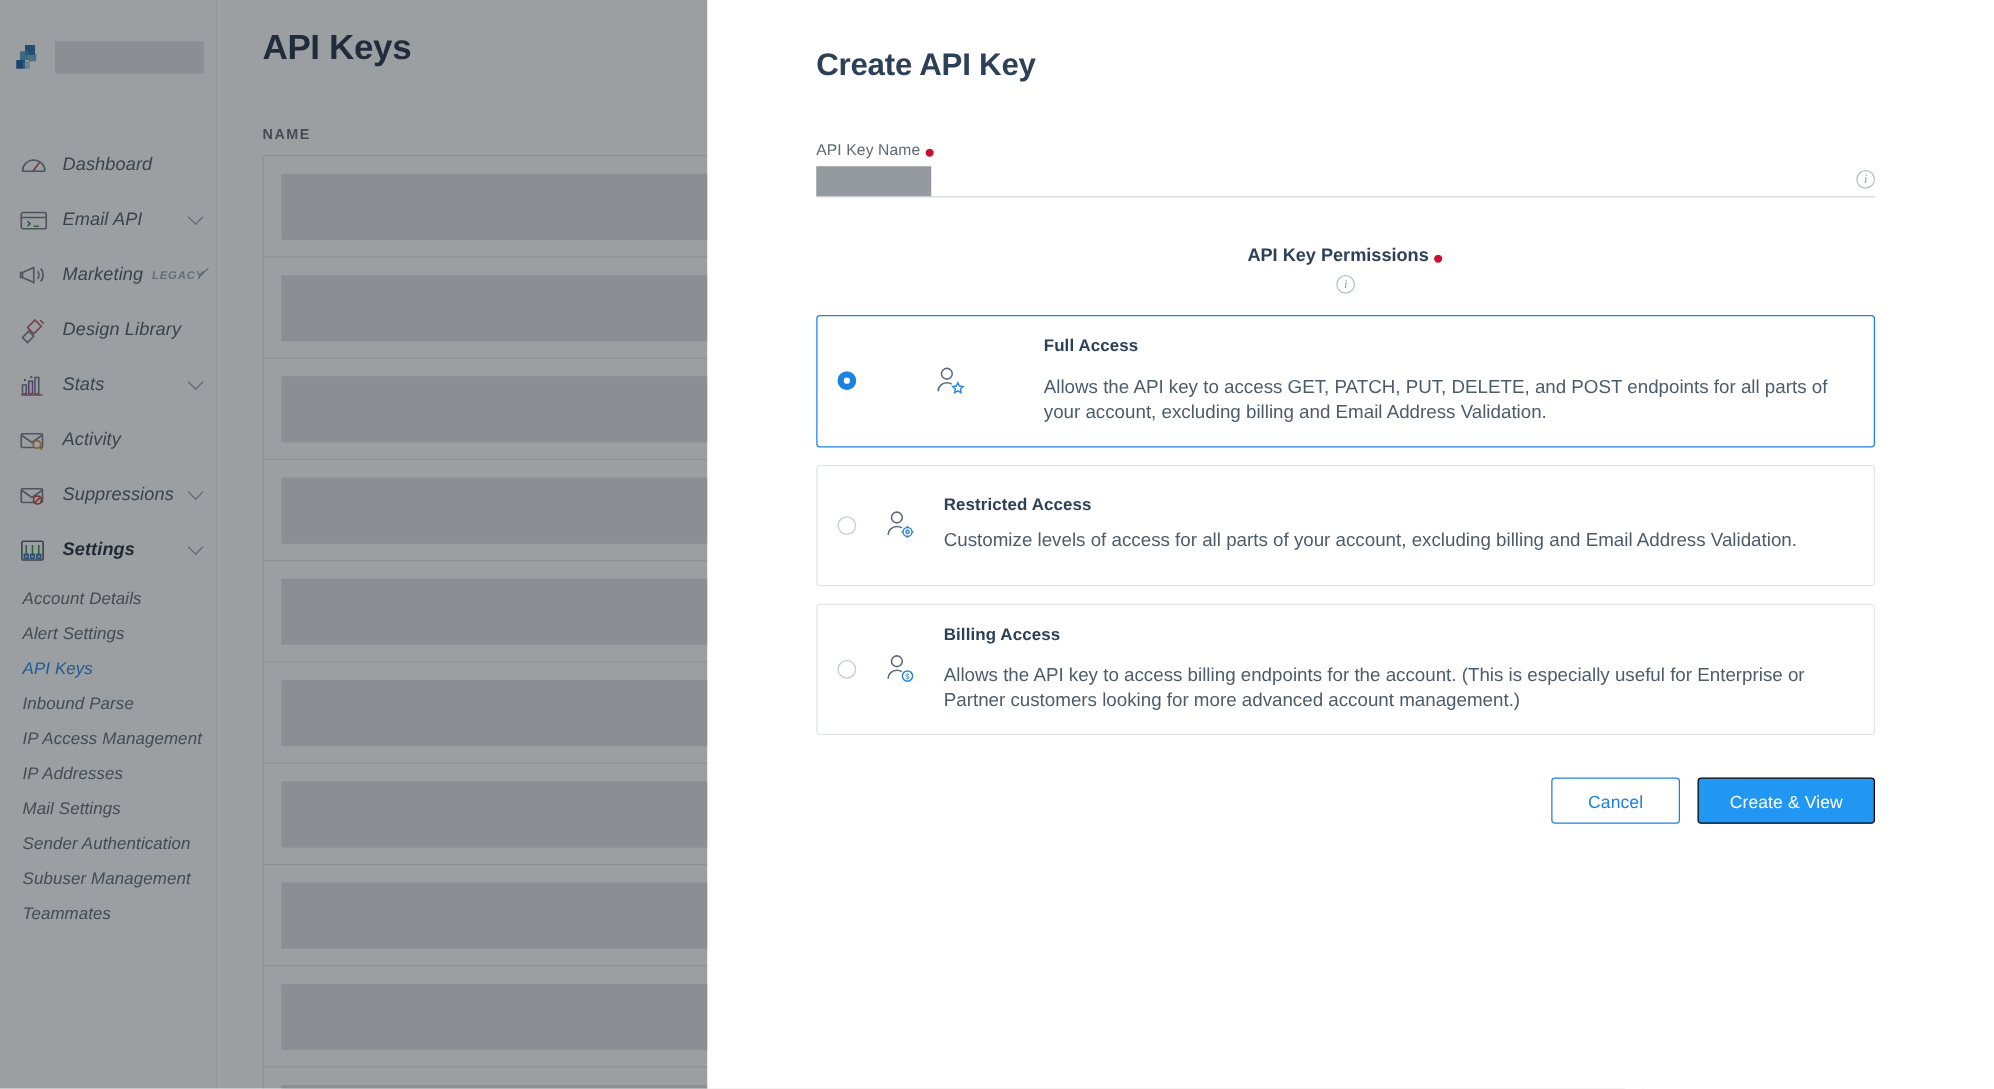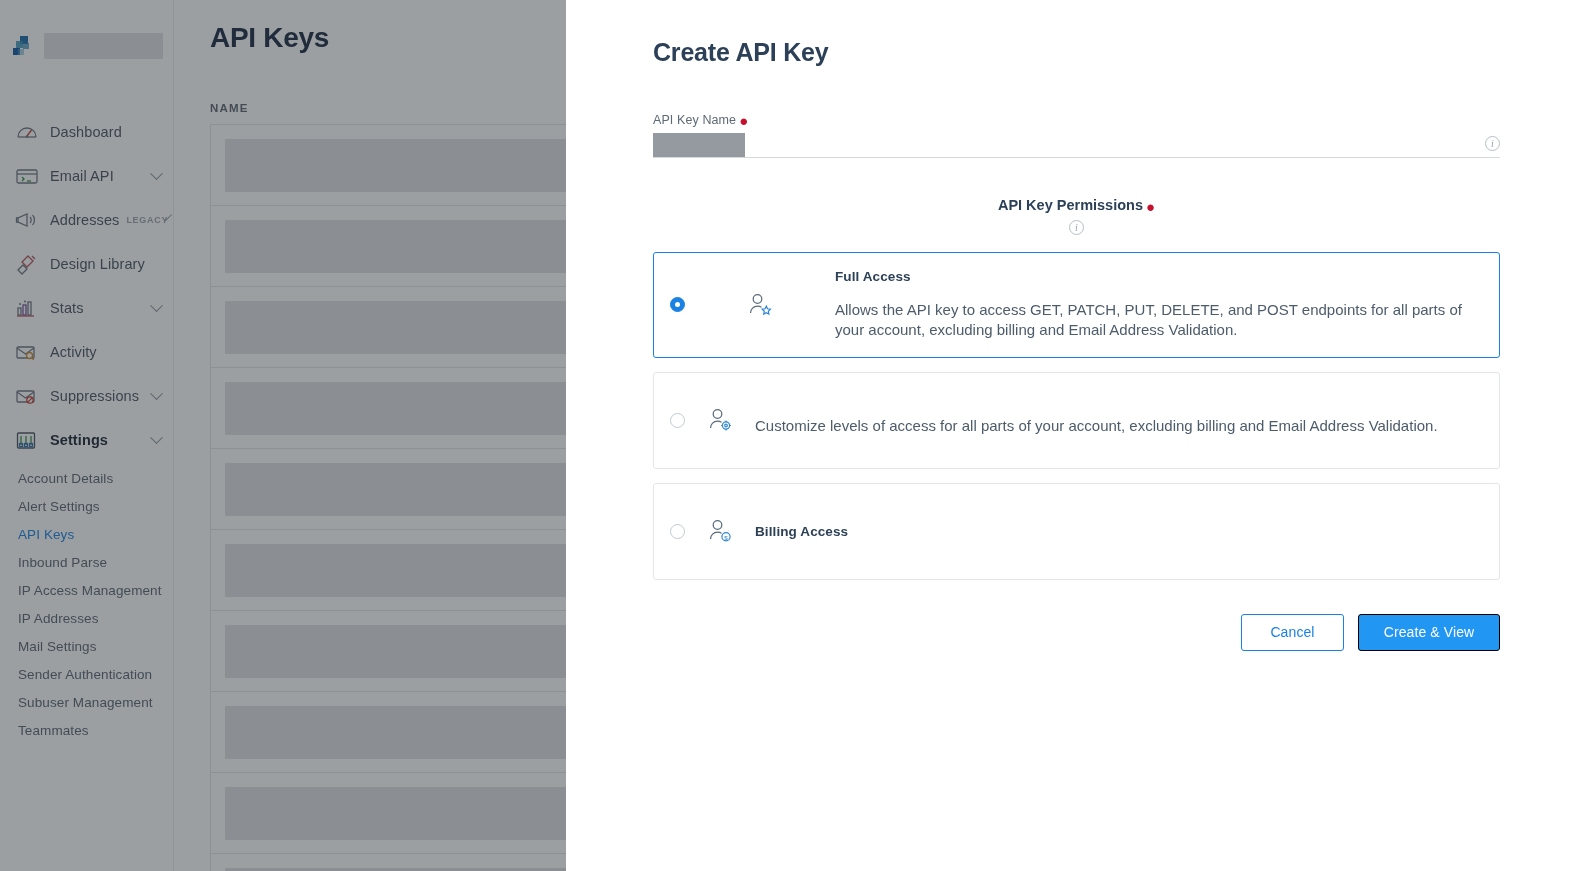--- a/index.html
+++ b/index.html
@@ -15,21 +15,21 @@
   .bg-layer { position: absolute; inset: 0; background: #fff; }
 
   .sidebar {
     position: absolute; left: 0; top: 0; width: 174px; height: 871px;
     background: #fff; border-right: 1px solid #e8eaec;
   }
   .logo-row { display: flex; align-items: center; height: 44px; margin-top: 24px; padding-left: 12px; }
   .logo-mosaic { width: 24px; height: 24px; position: relative; flex: 0 0 auto; }
   .logo-redact { width: 119px; height: 26px; background: #dfe1e3; margin-left: 8px; border-radius: 1px; }
 
-  .nav { margin-top: 42px; }
+  .nav { margin-top: 42px; font-style: italic; }
   .nav-item {
     display: flex; align-items: center; height: 44px;
     padding-left: 14px; padding-right: 12px; position: relative;
     cursor: pointer;
   }
   .nav-ico { width: 26px; height: 24px; flex: 0 0 26px; margin-right: 10px; position: relative; }
   .nav-label { font-size: 14.5px; color: #4a5561; letter-spacing: .1px; white-space: nowrap; }
   .nav-item.active .nav-label { color: #1a2633; font-weight: 600; }
   .badge-legacy {
     font-size: 9px; font-weight: 700; letter-spacing: .7px;
@@ -174,21 +174,21 @@
 
         <div class="nav-item">
           <span class="nav-ico">
             <svg width="26" height="24" viewBox="0 0 26 24" fill="none" stroke="#6c7680" stroke-width="1.3">
               <path d="M4 10v4l9 4V6l-9 4z"></path>
                 <path d="M4 10H2.5v4H4"></path>
               <path d="M16 9c1.5 1 1.5 5 0 6"></path>
                 <path d="M18.5 7c2.5 1.8 2.5 8.2 0 10"></path>
             </svg>
           </span>
-          <span class="nav-label">Addresses</span>
+          <span class="nav-label">Marketing</span>
           <span class="badge-legacy">LEGACY</span>
           <span class="chev"></span>
         </div>
 
         <div class="nav-item">
           <span class="nav-ico">
             <svg width="26" height="24" viewBox="0 0 26 24" fill="none" stroke="#6c7680" stroke-width="1.3">
               <path d="M4 18l5-5 4 4-5 5-4-4z"></path>
               <path d="M14 4l5 5-6 6-5-5 6-6z" stroke="#b5535a"></path>
               <path d="M18 4l3 3" stroke="#b5535a"></path>
@@ -349,36 +349,38 @@
           <span class="opt-ico">
             <svg width="28" height="28" viewBox="0 0 28 28" fill="none" stroke="#5b6b7c" stroke-width="1.25">
               <circle cx="12.5" cy="8" r="4.3"></circle>
               <path d="M5.5 22c0-4 3.2-6.8 7-6.8 1.5 0 2.9.42 4 1.15"></path>
               <circle cx="21" cy="19.5" r="3.6" stroke="#2f86d6" stroke-width="1.2"></circle>
               <circle cx="21" cy="19.5" r="1.3" stroke="#2f86d6" stroke-width="1.2"></circle>
               <path d="M21 14.6v1.4M21 23v1.4M16.1 19.5h1.4M24.5 19.5h1.4" stroke="#2f86d6" stroke-width="1.1"></path>
             </svg>
           </span>
           <span class="opt-text">
+            <span class="opt-title" style="display:block">Restricted Access</span>
             <span class="opt-desc" style="display:block">Customize levels of access for all parts of your account, excluding billing and Email Address Validation.</span>
           </span>
         </div>
 
         <div class="opt">
           <span class="radio"></span>
           <span class="opt-ico">
             <svg width="28" height="28" viewBox="0 0 28 28" fill="none" stroke="#5b6b7c" stroke-width="1.25">
               <circle cx="12.5" cy="8" r="4.3"></circle>
               <path d="M5.5 22c0-4 3.2-6.8 7-6.8 1.5 0 2.9.42 4 1.15"></path>
               <circle cx="21" cy="19.8" r="4.1" stroke="#2f86d6" stroke-width="1.2"></circle>
               <text x="21" y="22.6" font-size="6.2" fill="#2f86d6" stroke="none" text-anchor="middle" font-family="Liberation Sans, sans-serif">$</text>
             </svg>
           </span>
           <span class="opt-text">
             <span class="opt-title" style="display:block">Billing Access</span>
+            <span class="opt-desc" style="display:block">Allows the API key to access billing endpoints for the account. (This is especially useful for Enterprise or Partner customers looking for more advanced account management.)</span>
           </span>
         </div>
 
       </div>
 
       <div class="actions">
         <div class="btn btn-cancel">Cancel</div>
         <div class="btn btn-primary">Create &amp; View</div>
       </div>
 

